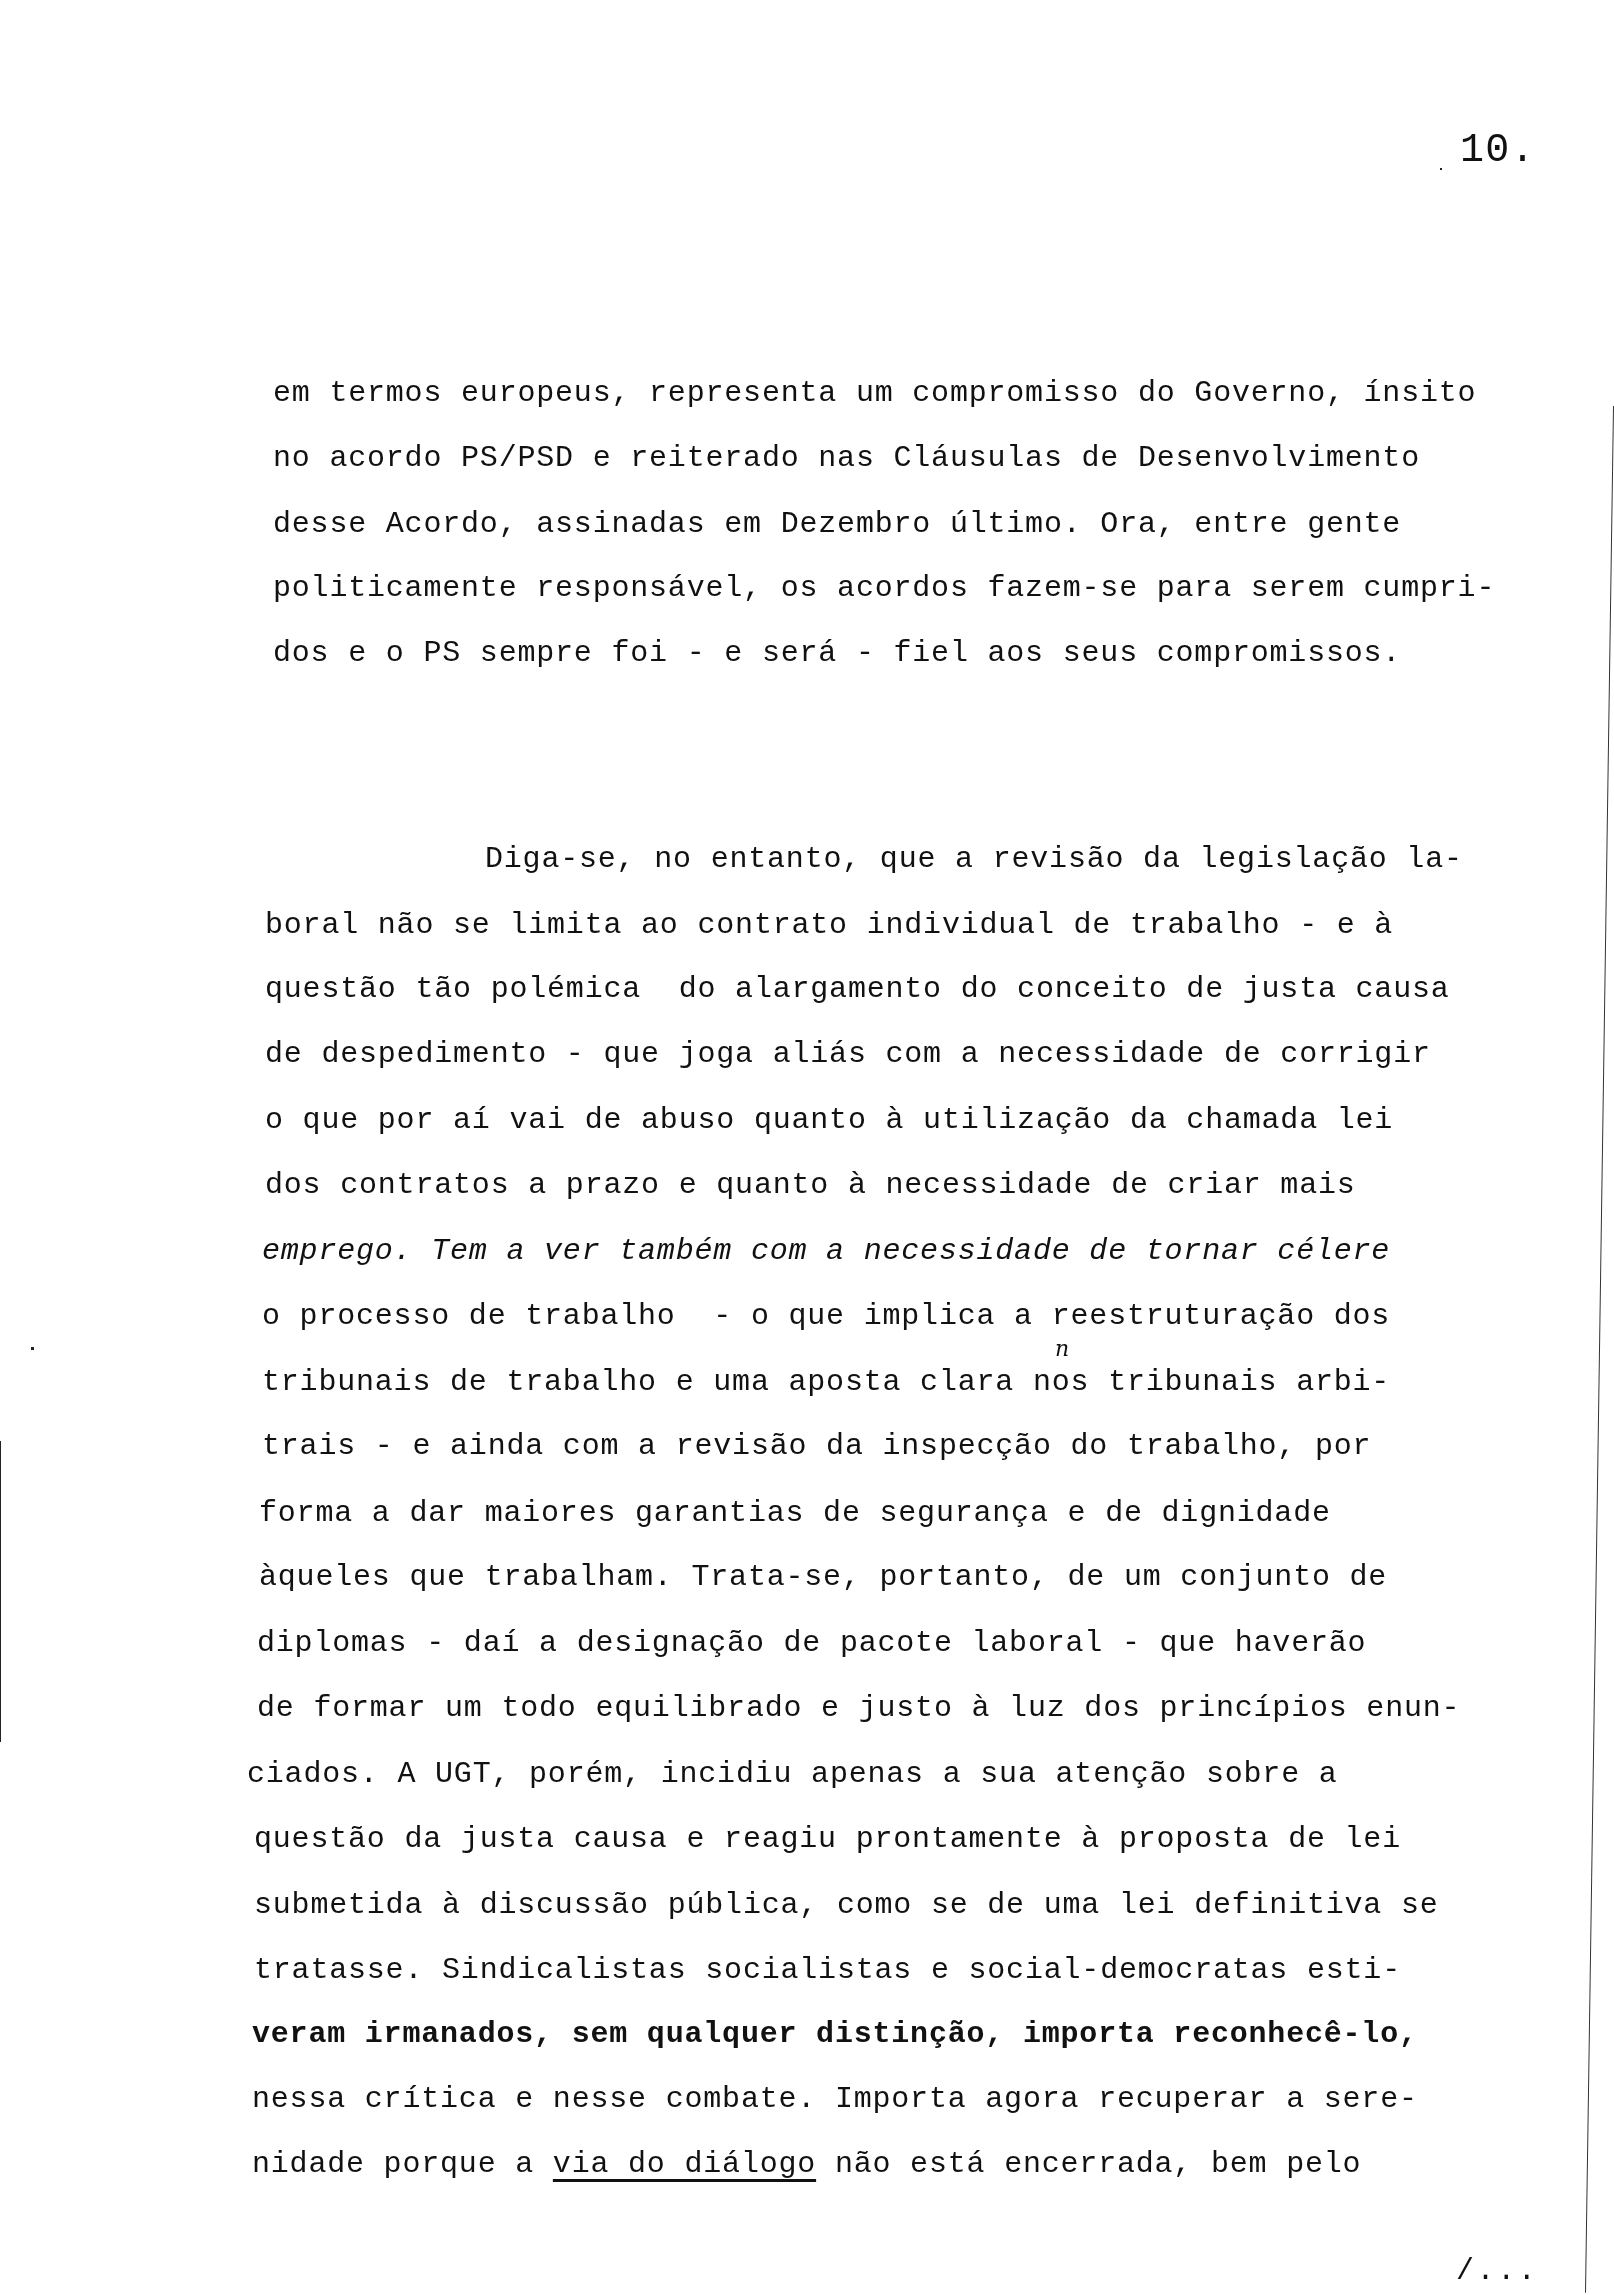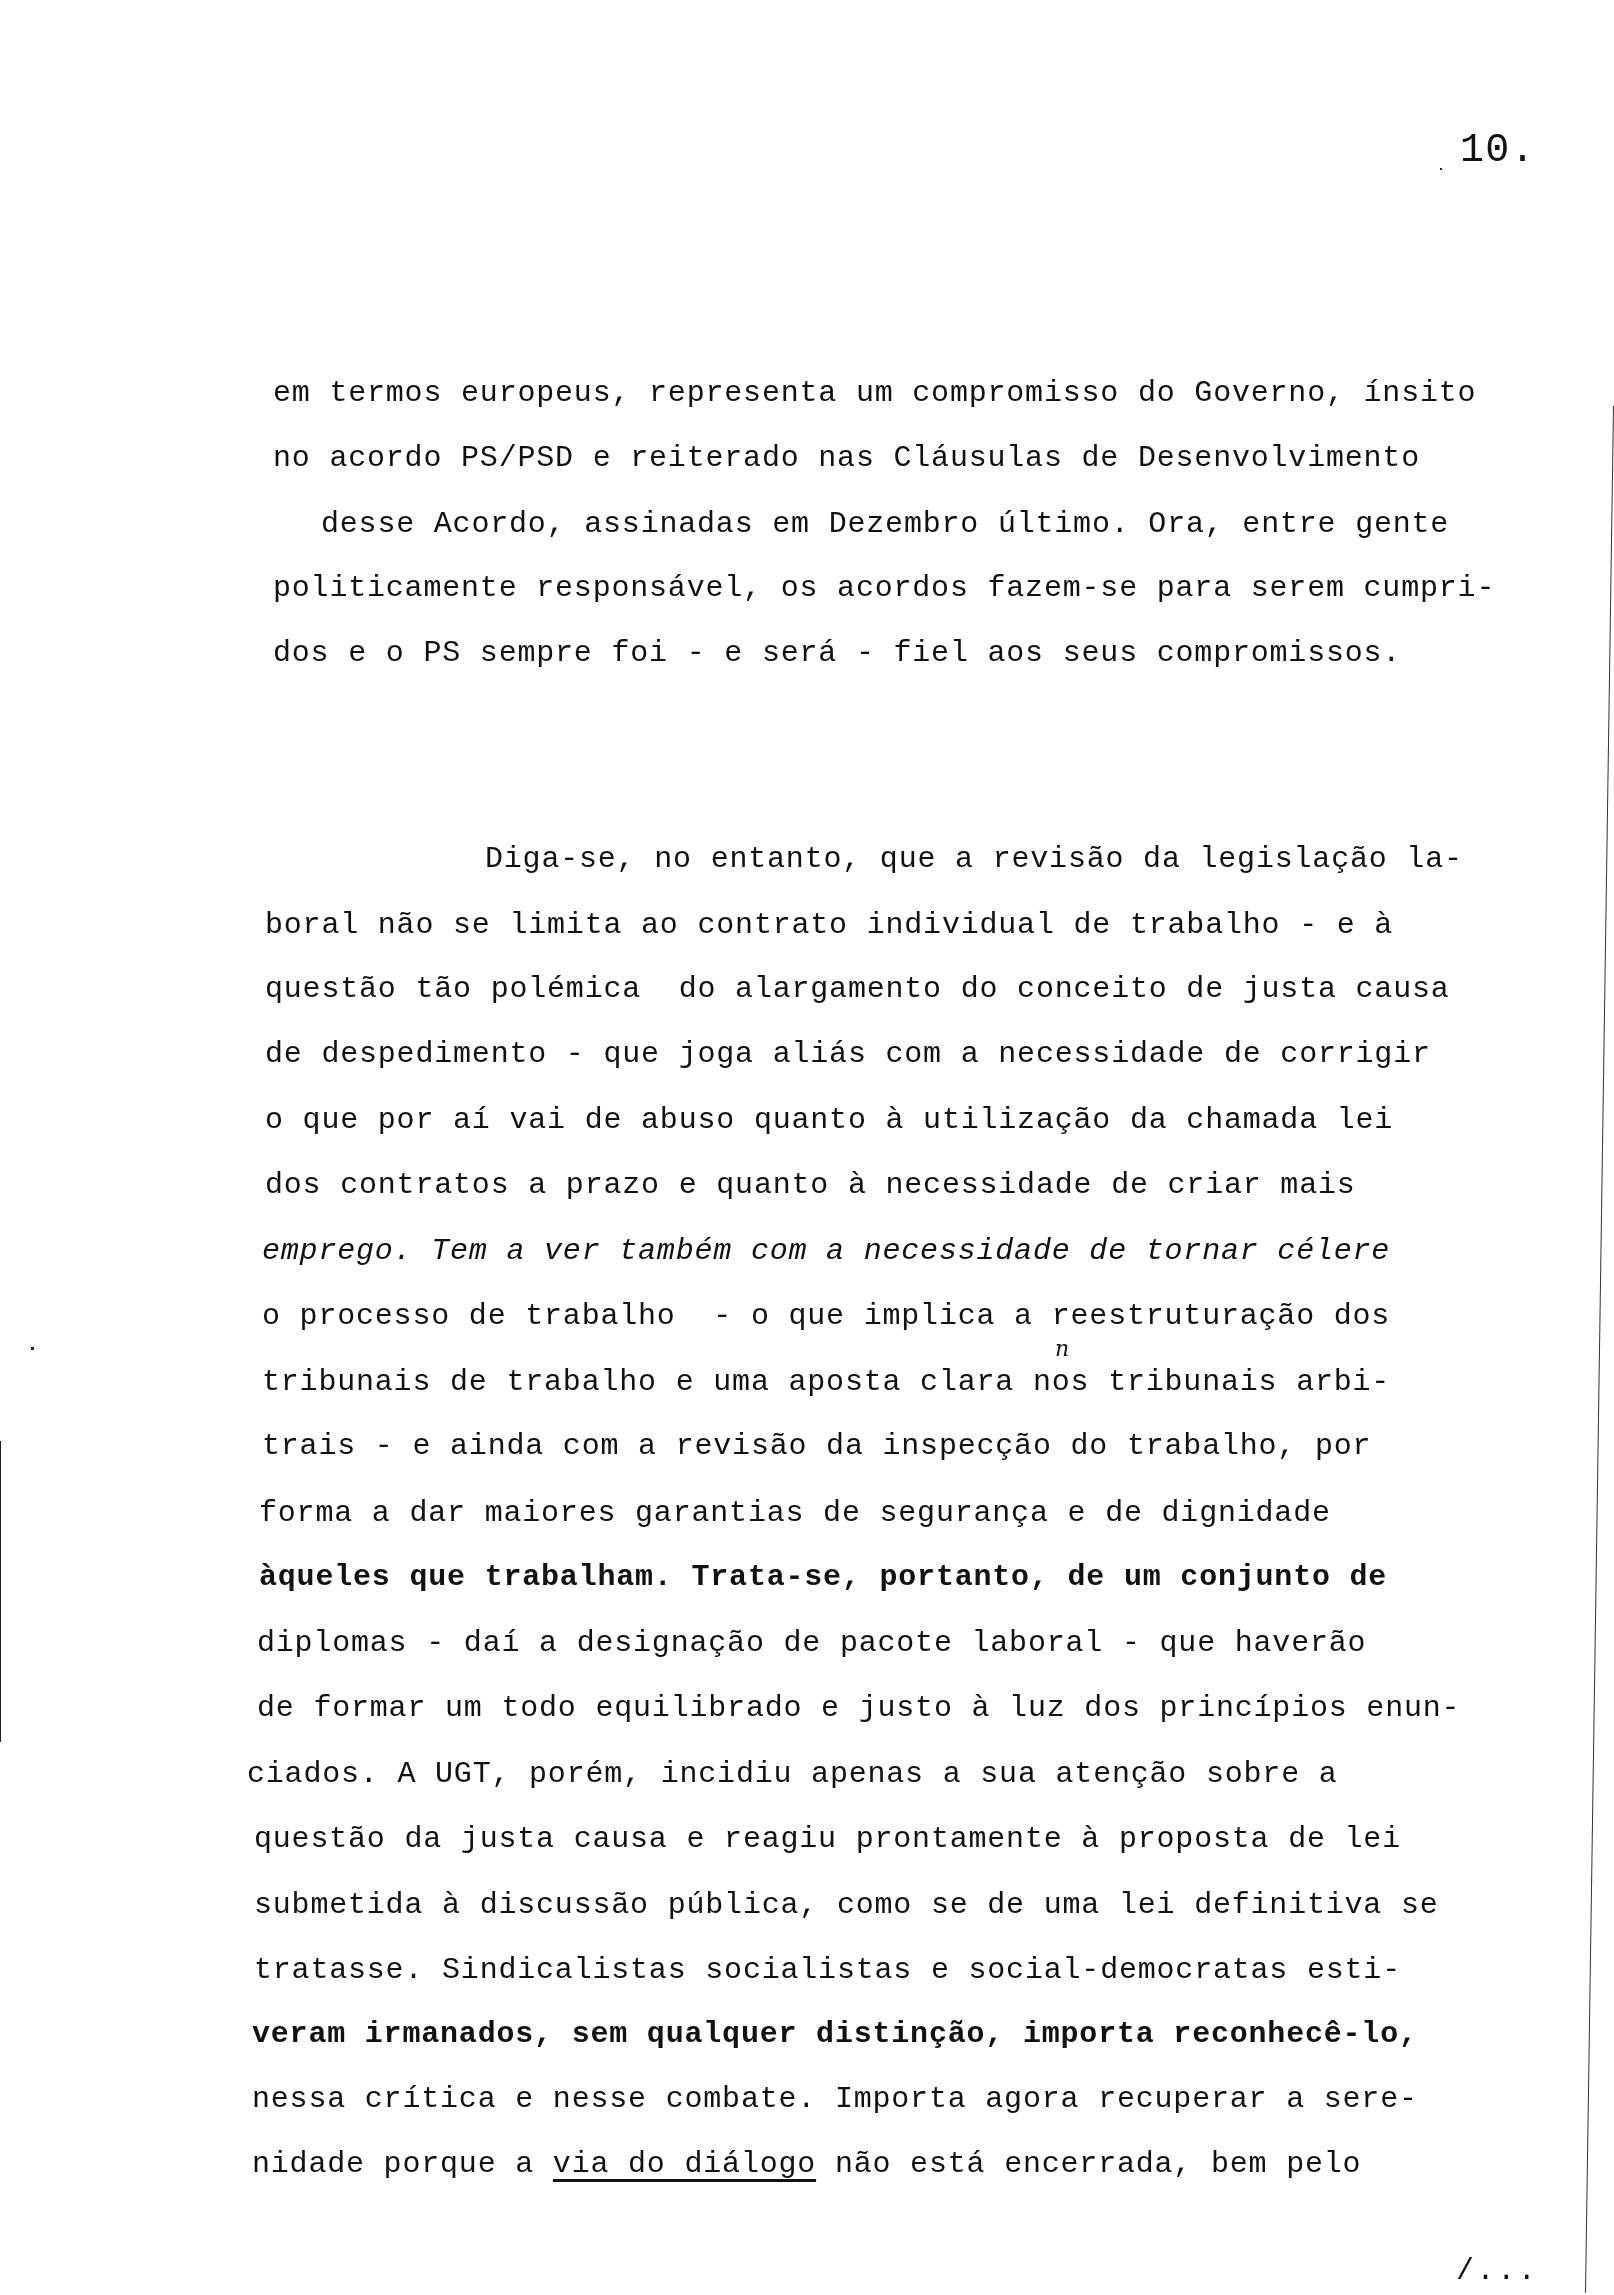--- a/index.html
+++ b/index.html
@@ -83,38 +83,38 @@
 <body>
 
 <div>
 
   <div class="page-number">10.</div>
   <div class="page-number-dot"></div>
 
   <div>
     <div class="line" style="left:273px; top:375px;">em termos europeus, representa um compromisso do Governo, ínsito</div>
     <div class="line" style="left:273px; top:440px;">no acordo PS/PSD e reiterado nas Cláusulas de Desenvolvimento</div>
-    <div class="line" style="left:273px; top:506px;margin-left:48px;">desse Acordo, assinadas em Dezembro último. Ora, entre gente</div>
+    <div class="line" style="left:273px; top:506px;">desse Acordo, assinadas em Dezembro último. Ora, entre gente</div>
     <div class="line" style="left:273px; top:570px;">politicamente responsável, os acordos fazem-se para serem cumpri-</div>
     <div class="line" style="left:273px; top:635px;">dos e o PS sempre foi - e será - fiel aos seus compromissos.</div>
   </div>
 
   <div>
     <div class="line" style="left:485px; top:841px;">Diga-se, no entanto, que a revisão da legislação la-</div>
     <div class="line" style="left:265px; top:907px;">boral não se limita ao contrato individual de trabalho - e à</div>
     <div class="line" style="left:265px; top:971px;">questão tão polémica  do alargamento do conceito de justa causa</div>
     <div class="line" style="left:265px; top:1036px;">de despedimento - que joga aliás com a necessidade de corrigir</div>
     <div class="line" style="left:265px; top:1102px;">o que por aí vai de abuso quanto à utilização da chamada lei</div>
     <div class="line" style="left:265px; top:1167px;">dos contratos a prazo e quanto à necessidade de criar mais</div>
     <div class="line" style="left:262px; top:1233px;font-style:italic;">emprego. Tem a ver também com a necessidade de tornar célere</div>
     <div class="line" style="left:262px; top:1298px;">o processo de trabalho  - o que implica a reestruturação dos</div>
     <div class="line" style="left:262px; top:1364px;">tribunais de trabalho e uma aposta clara nos tribunais arbi-</div>
     <div class="line" style="left:262px; top:1428px;">trais - e ainda com a revisão da inspecção do trabalho, por</div>
     <div class="line" style="left:259px; top:1495px;">forma a dar maiores garantias de segurança e de dignidade</div>
-    <div class="line" style="left:259px; top:1559px;font-weight:bold;">àqueles que trabalham. Trata-se, portanto, de um conjunto de</div>
+    <div class="line" style="left:259px; top:1559px;">àqueles que trabalham. Trata-se, portanto, de um conjunto de</div>
     <div class="line" style="left:257px; top:1625px;">diplomas - daí a designação de pacote laboral - que haverão</div>
     <div class="line" style="left:257px; top:1690px;">de formar um todo equilibrado e justo à luz dos princípios enun-</div>
     <div class="line" style="left:247px; top:1756px;">ciados. A UGT, porém, incidiu apenas a sua atenção sobre a</div>
     <div class="line" style="left:254px; top:1821px;">questão da justa causa e reagiu prontamente à proposta de lei</div>
     <div class="line" style="left:254px; top:1887px;">submetida à discussão pública, como se de uma lei definitiva se</div>
     <div class="line" style="left:254px; top:1952px;">tratasse. Sindicalistas socialistas e social-democratas esti-</div>
     <div class="line" style="left:252px; top:2016px;font-weight:bold;">veram irmanados, sem qualquer distinção, importa reconhecê-lo,</div>
     <div class="line" style="left:252px; top:2081px;">nessa crítica e nesse combate. Importa agora recuperar a sere-</div>
     <div class="line" style="left:252px; top:2146px;"><span>nidade porque a </span><span class="underlined">via do diálogo</span><span> não está encerrada, bem pelo</span></div>
   </div>

